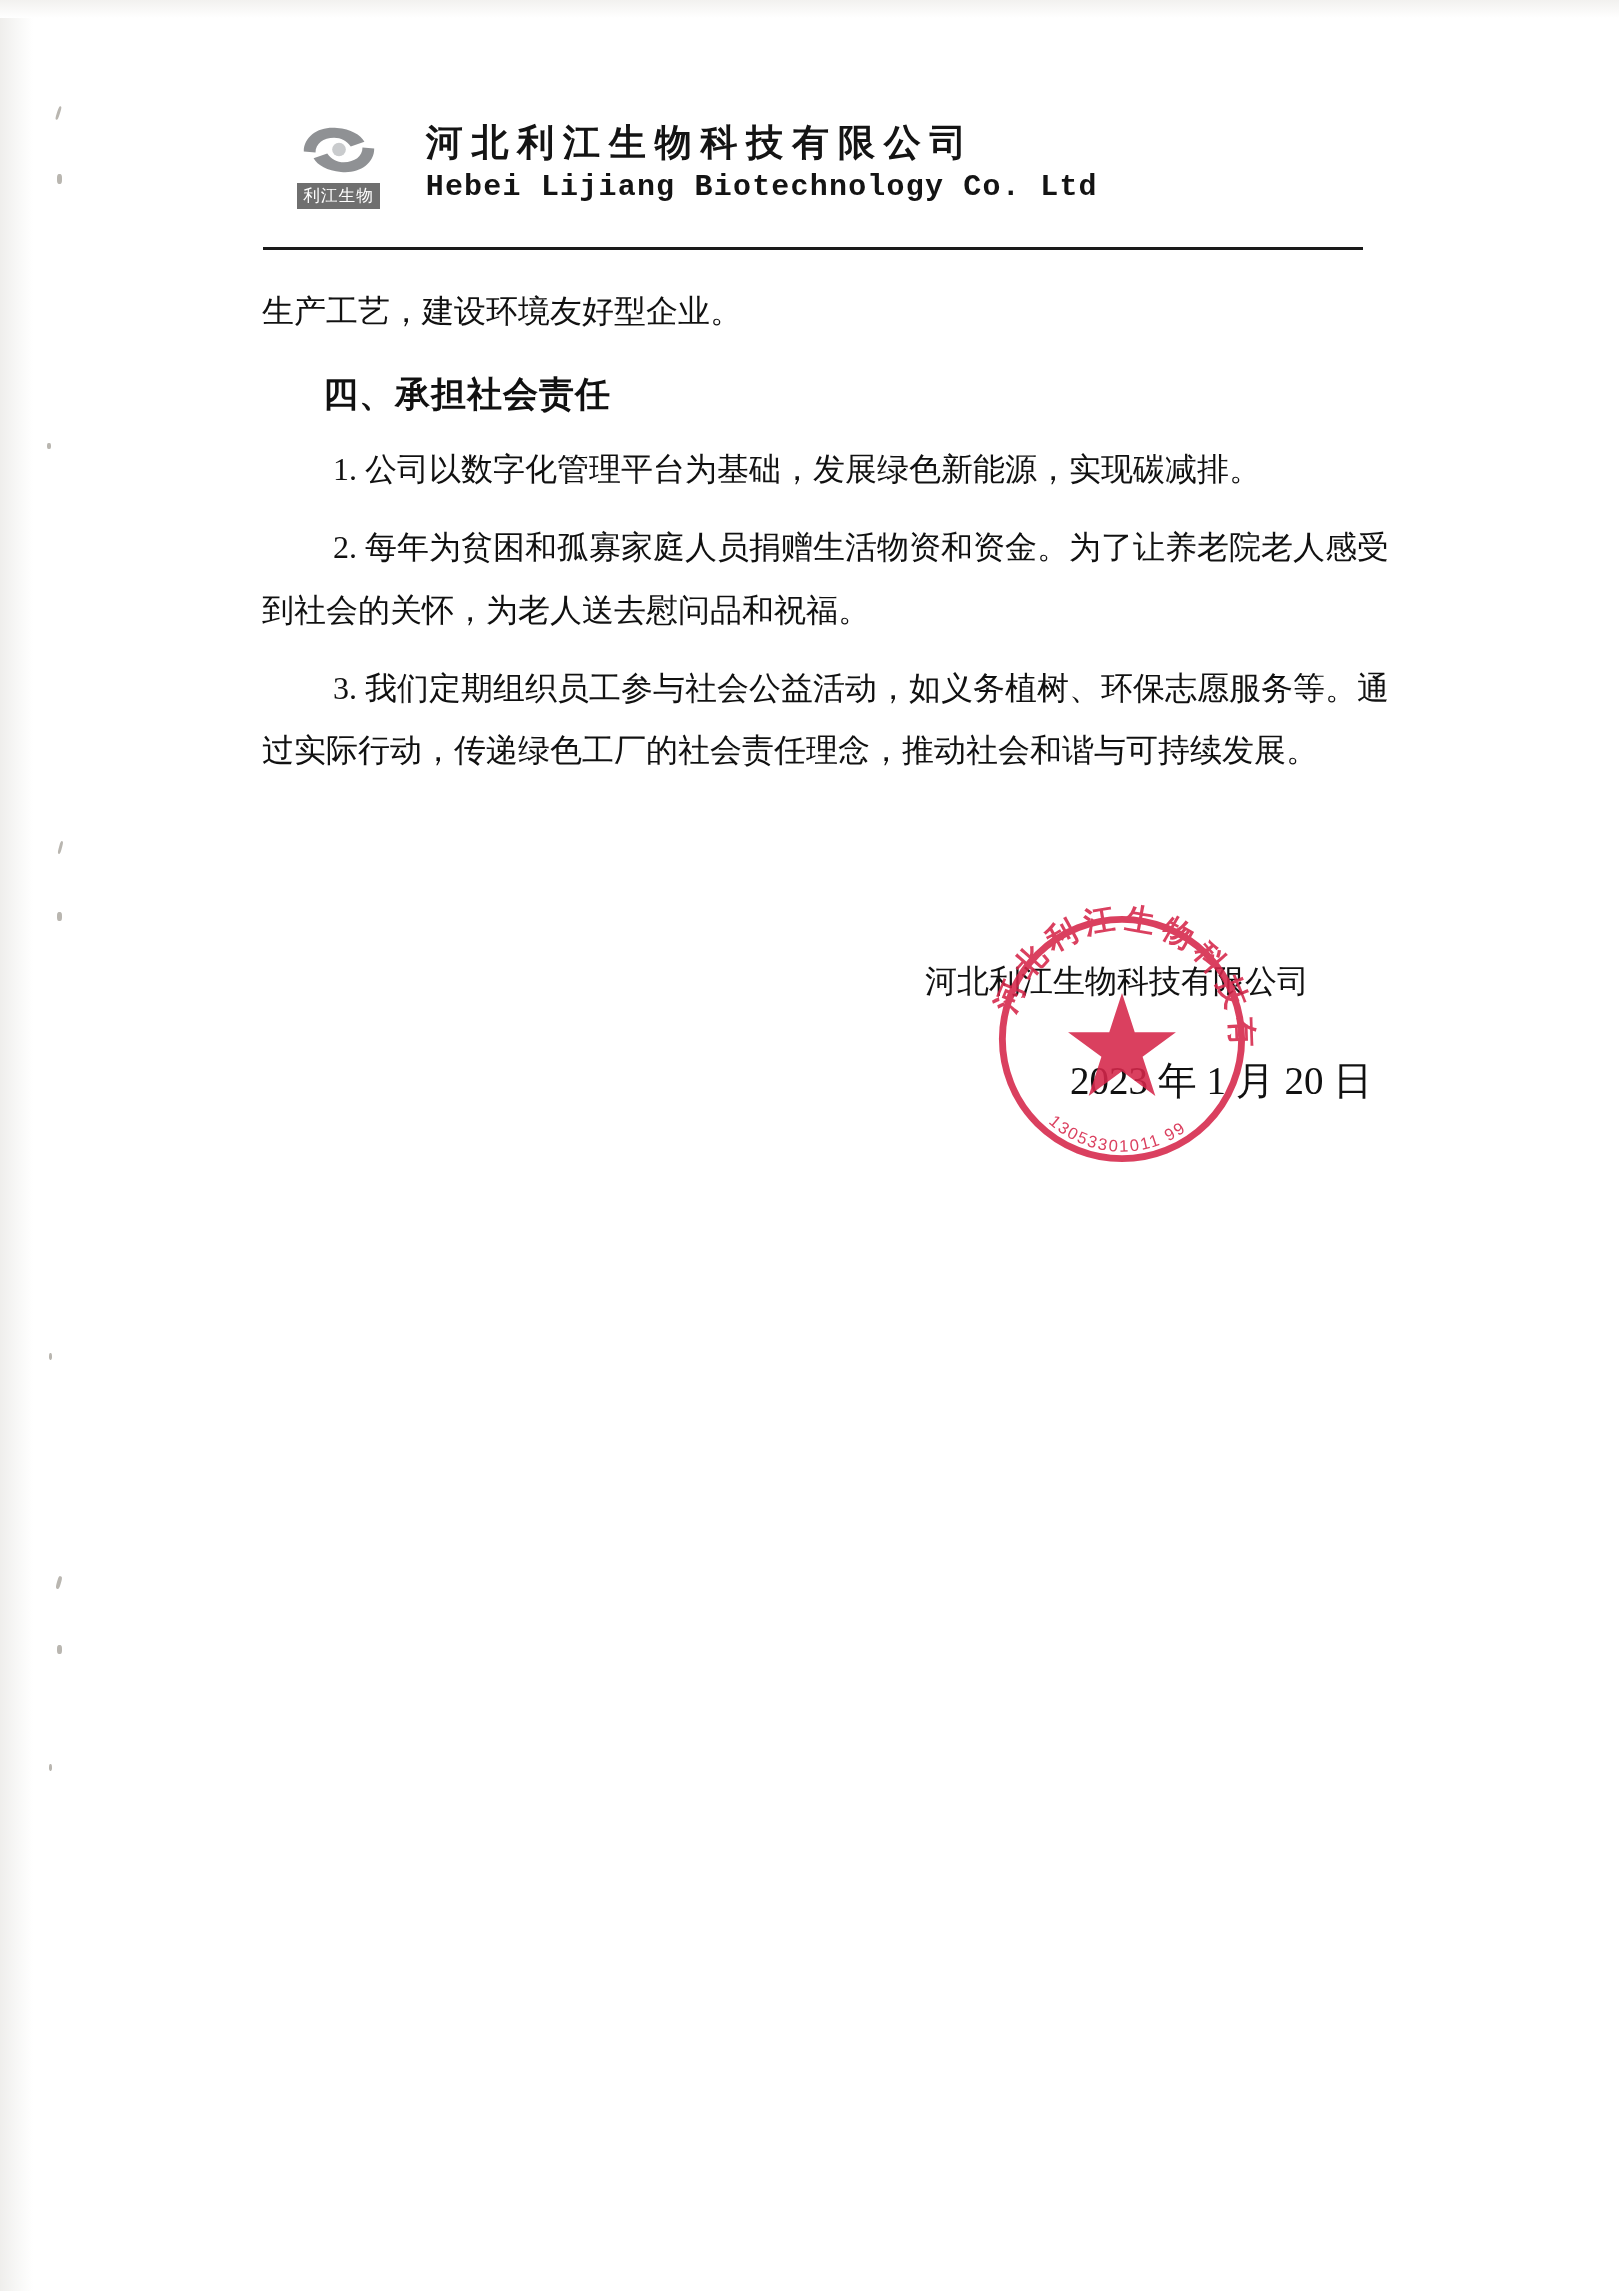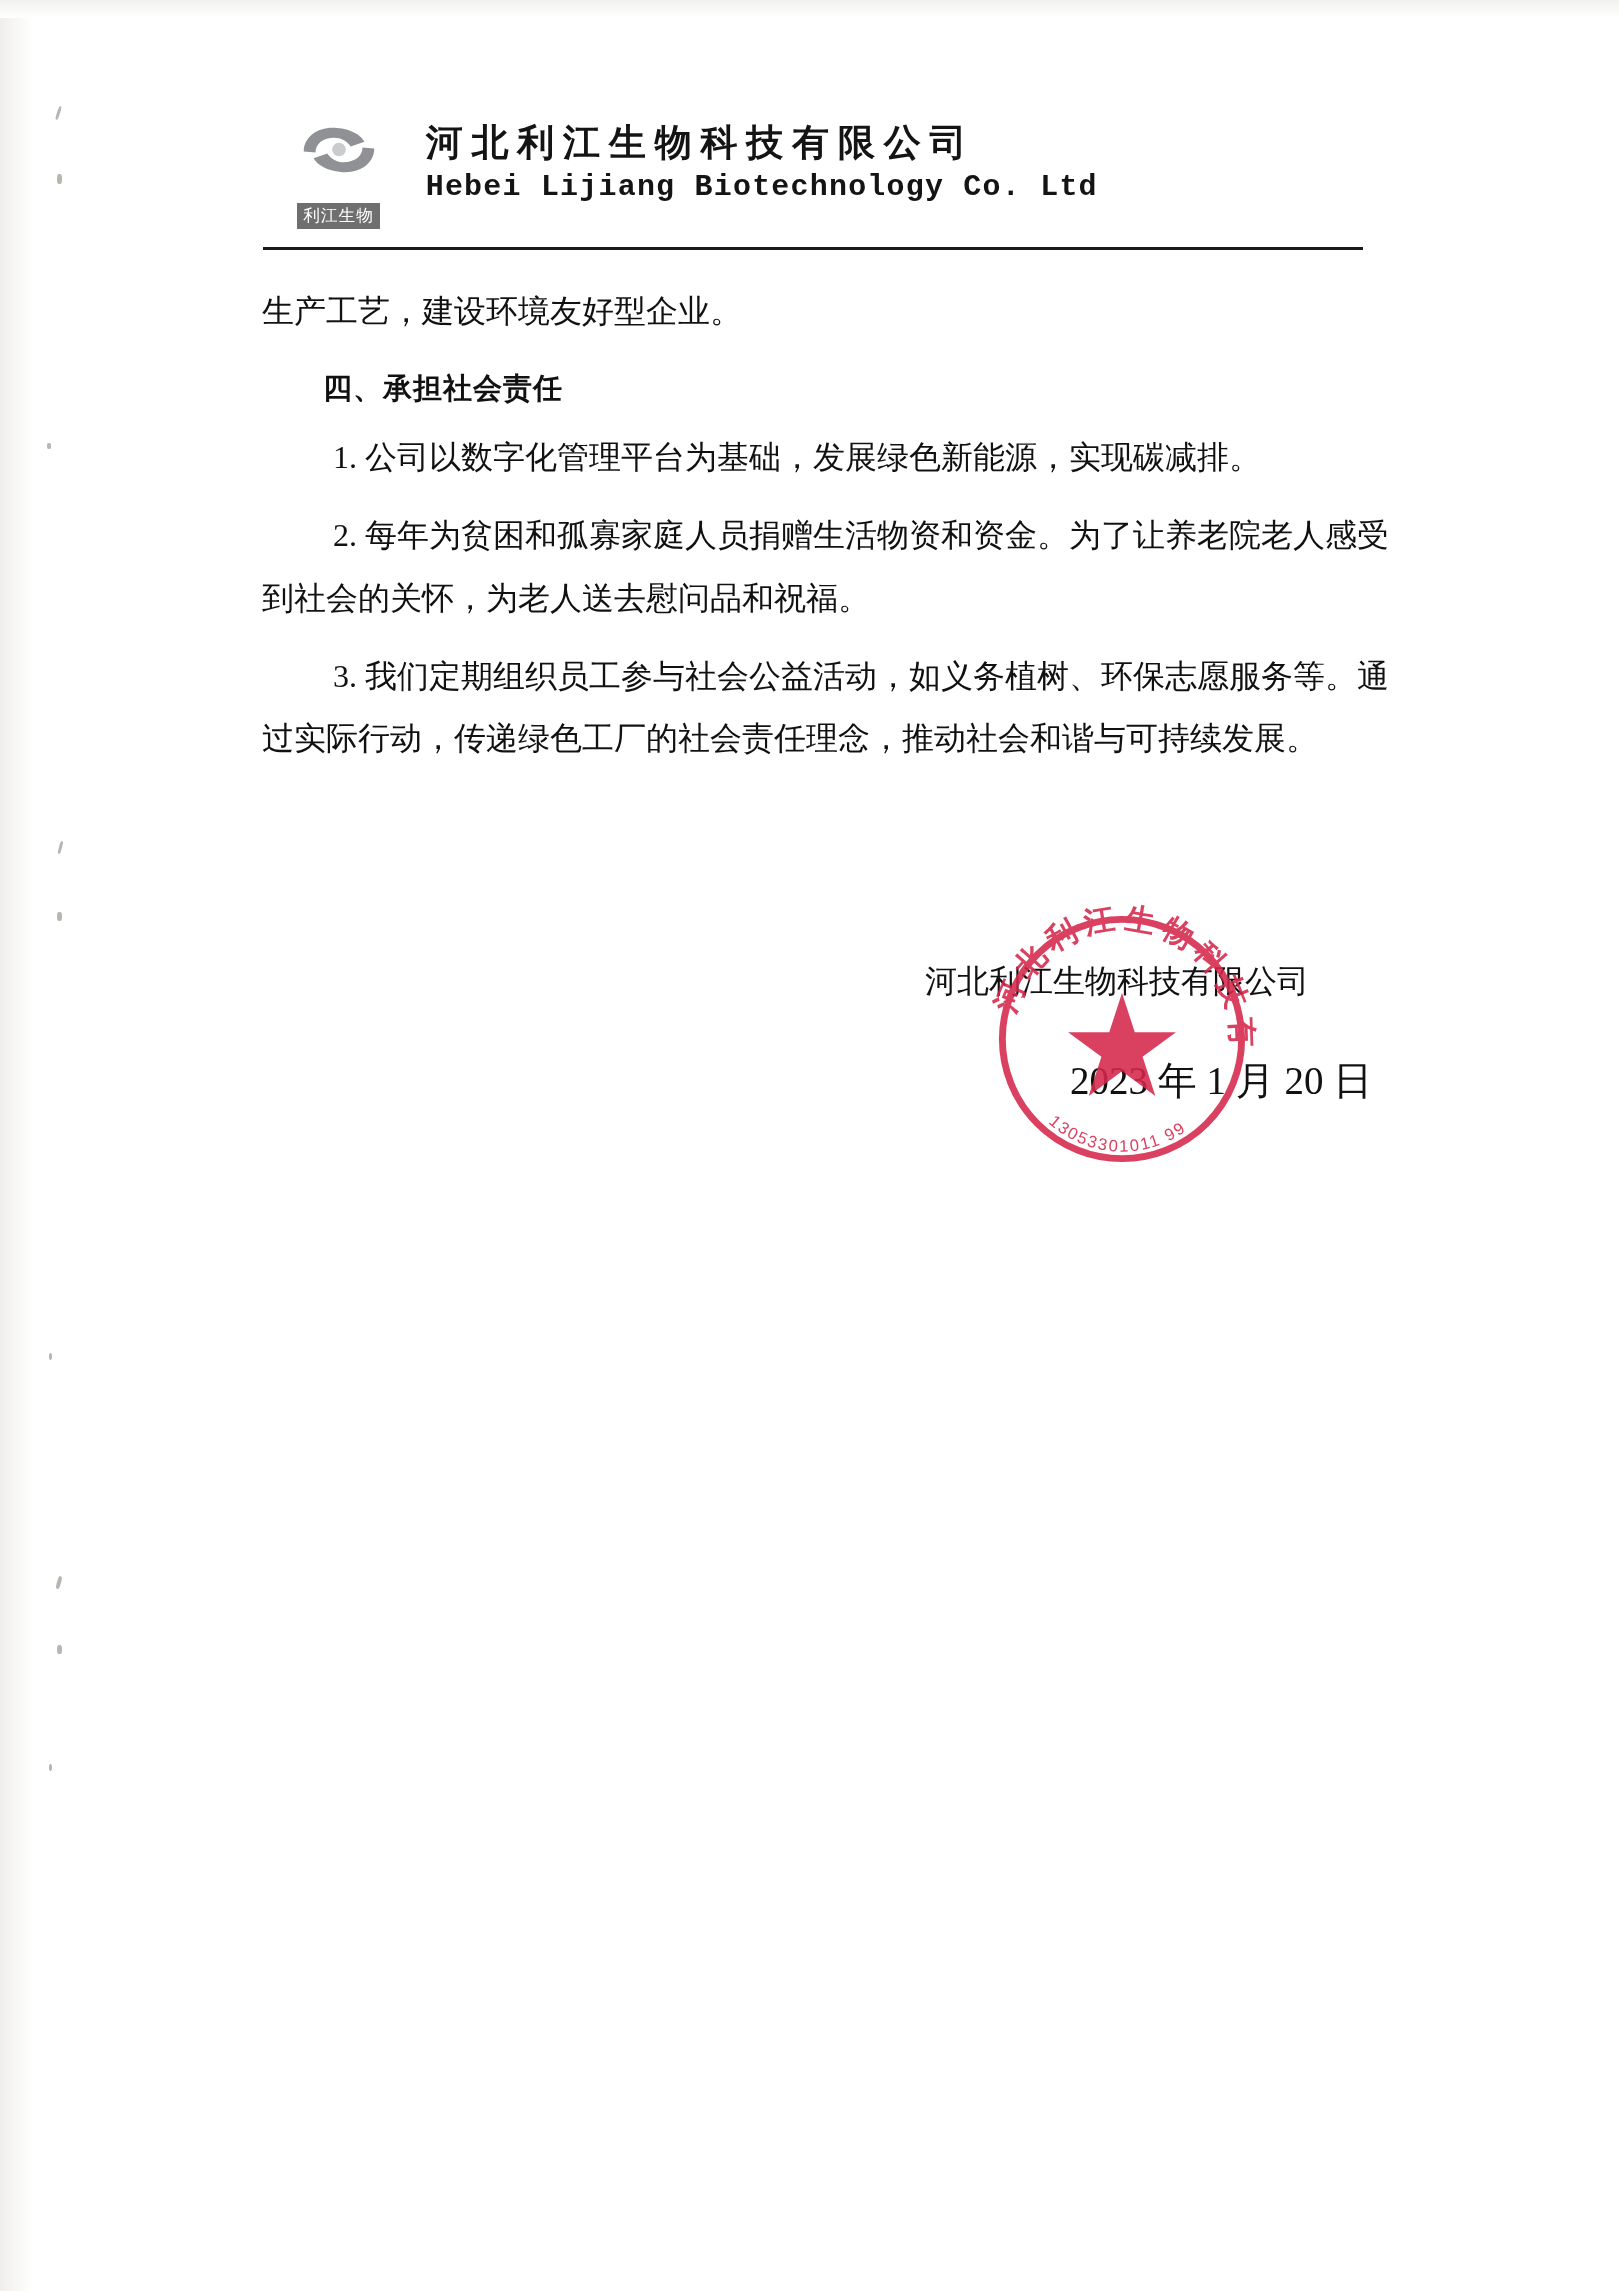--- a/index.html
+++ b/index.html
@@ -47,21 +47,20 @@
     display: flex;
     align-items: flex-start;
   }
   .logo-block {
     width: 147px;
     flex: 0 0 147px;
     display: flex;
     flex-direction: column;
     align-items: center;
     padding-top: 3.9px;
-    gap: 20px;
   }
   .logo-mark {
     width: 90px;
     height: 57px;
     position: relative;
   }
   .logo-mark svg { display: block; }
   .logo-caption {
     margin-top: 3.9px;
     background: #6f6f6f;
@@ -117,21 +116,21 @@
   .para {
     margin: 0 0 15.7px 0;
     text-align: justify;
     font-family: "Liberation Serif", serif;
   }
   .para.indent { text-indent: 71px; }
   .section-title {
     margin: 17.6px 0 9.8px 0;
     font-family: "Liberation Sans", sans-serif;
     font-weight: bold;
-    font-size: 29px;
+    font-size: 35px;
     text-indent: 61px;
     letter-spacing: 1px;
   }
 
   .signature {
     position: absolute;
     right: 243px;
     top: 956px;
     text-align: left;
     width: 451px;

